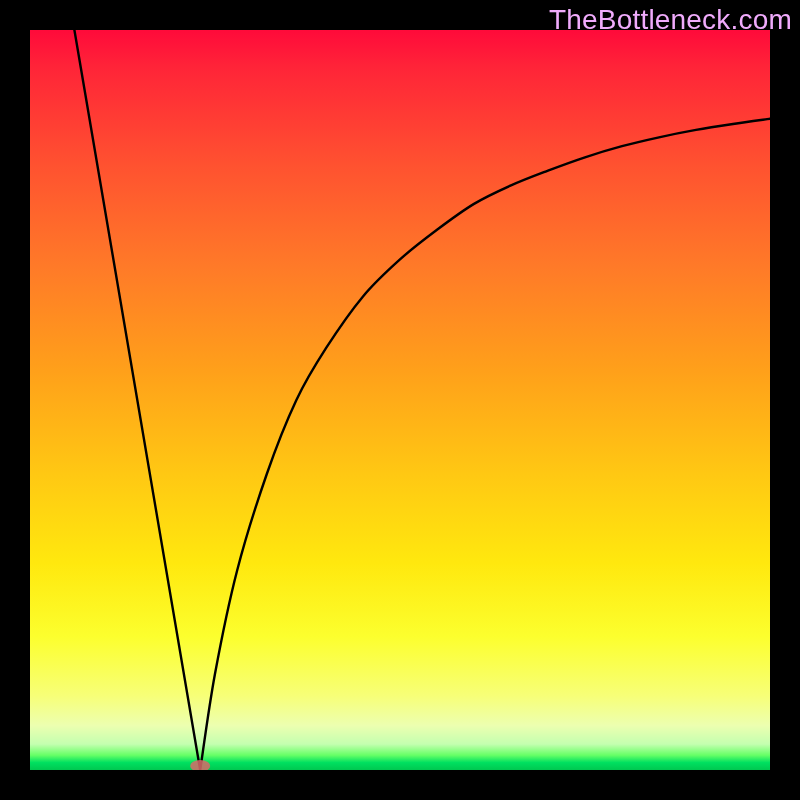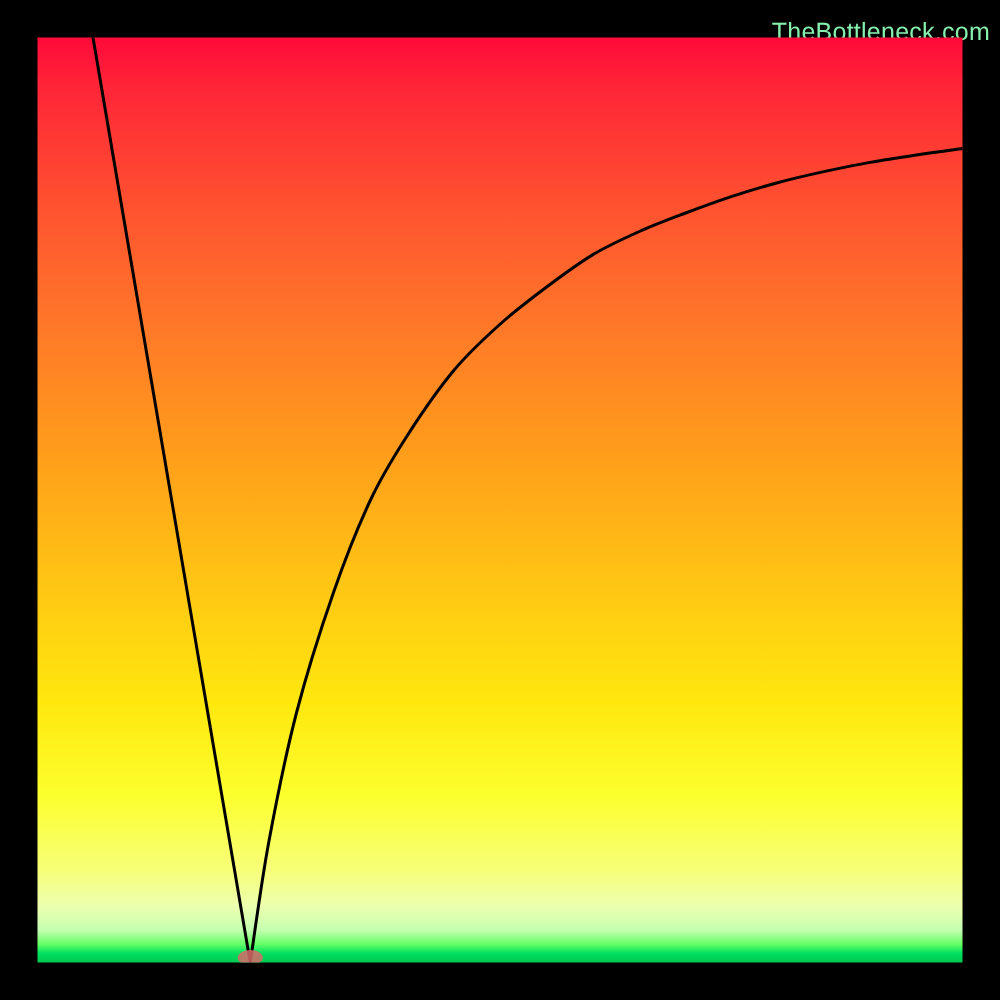--- a/index.html
+++ b/index.html
@@ -46,26 +46,25 @@
     position: absolute;
     left: 0;
     top: 0;
     width: 740px;
     height: 740px;
   }
   .watermark {
     position: absolute;
     top: 4px;
     right: 8px;
-    color: #86efac;
-    font-size: 20px;
+    color: #f0abfc;
+    font-size: 28px;
     font-weight: 500;
     letter-spacing: 0.2px;
     user-select: none;
-    margin-top: 11px;
   }
   .dot {
     fill: #d86a6a;
     opacity: 0.85;
   }
 </style>
 </head>
 <body>
 
 <div class="frame">

